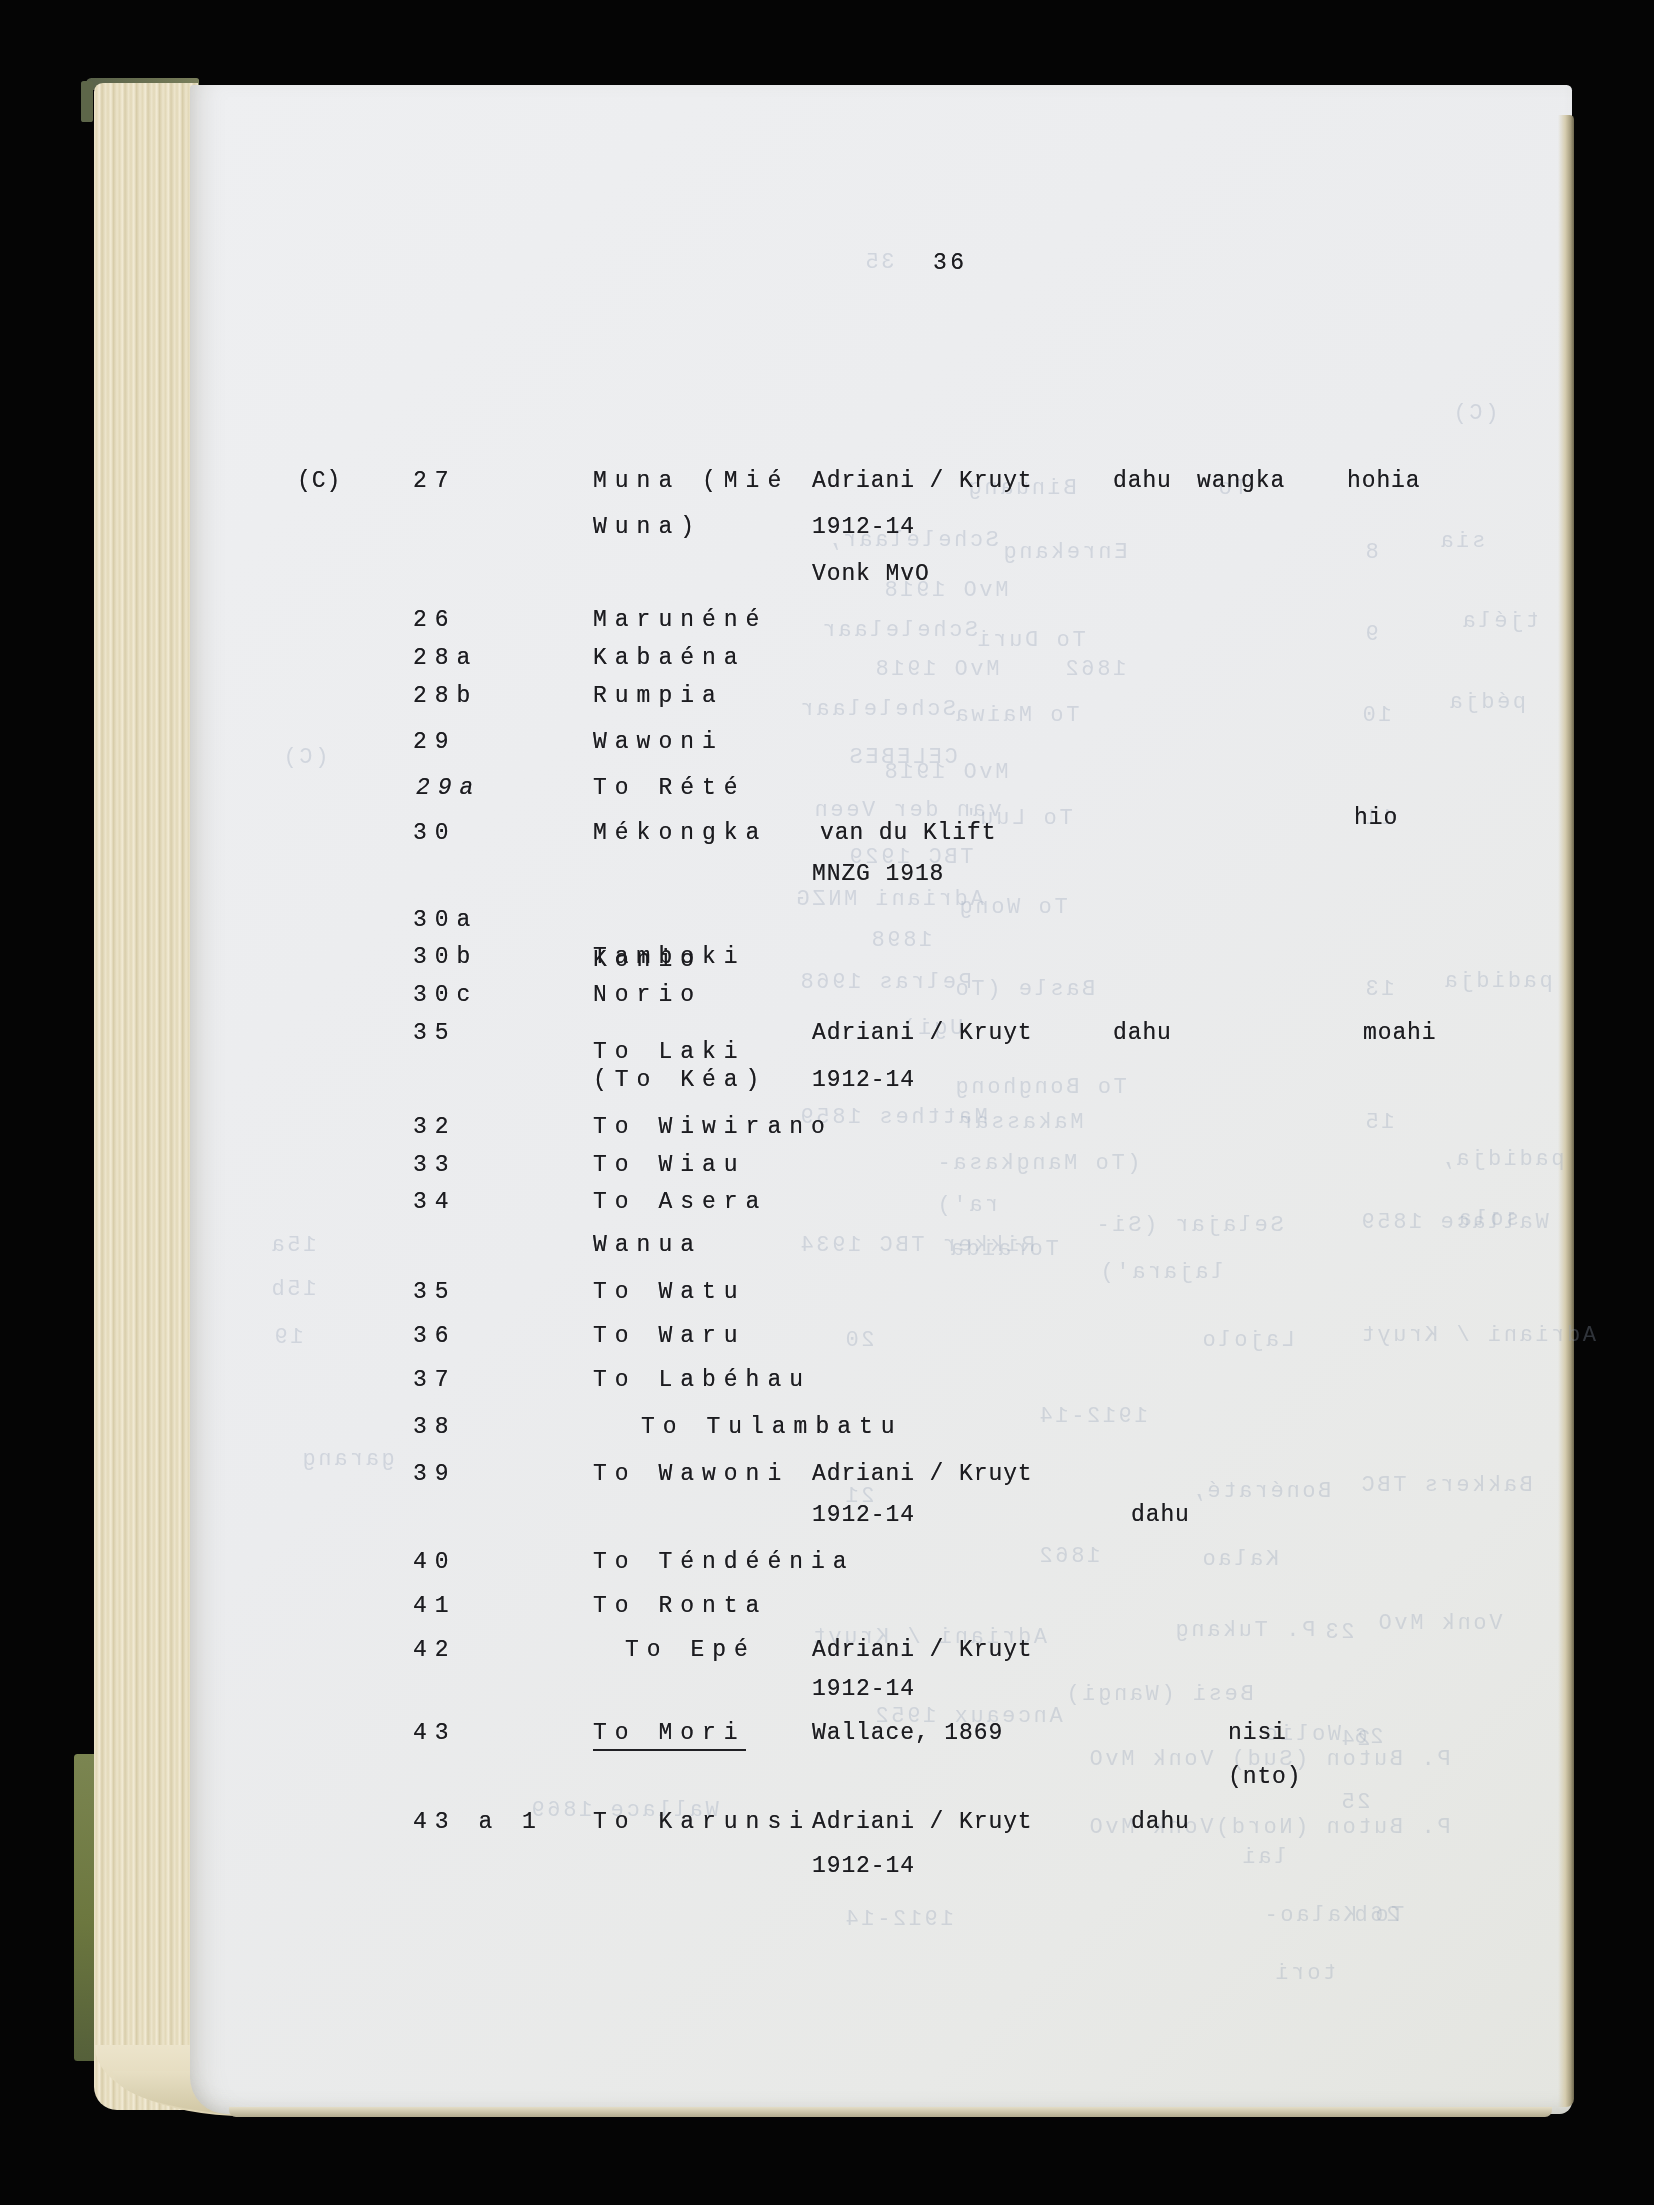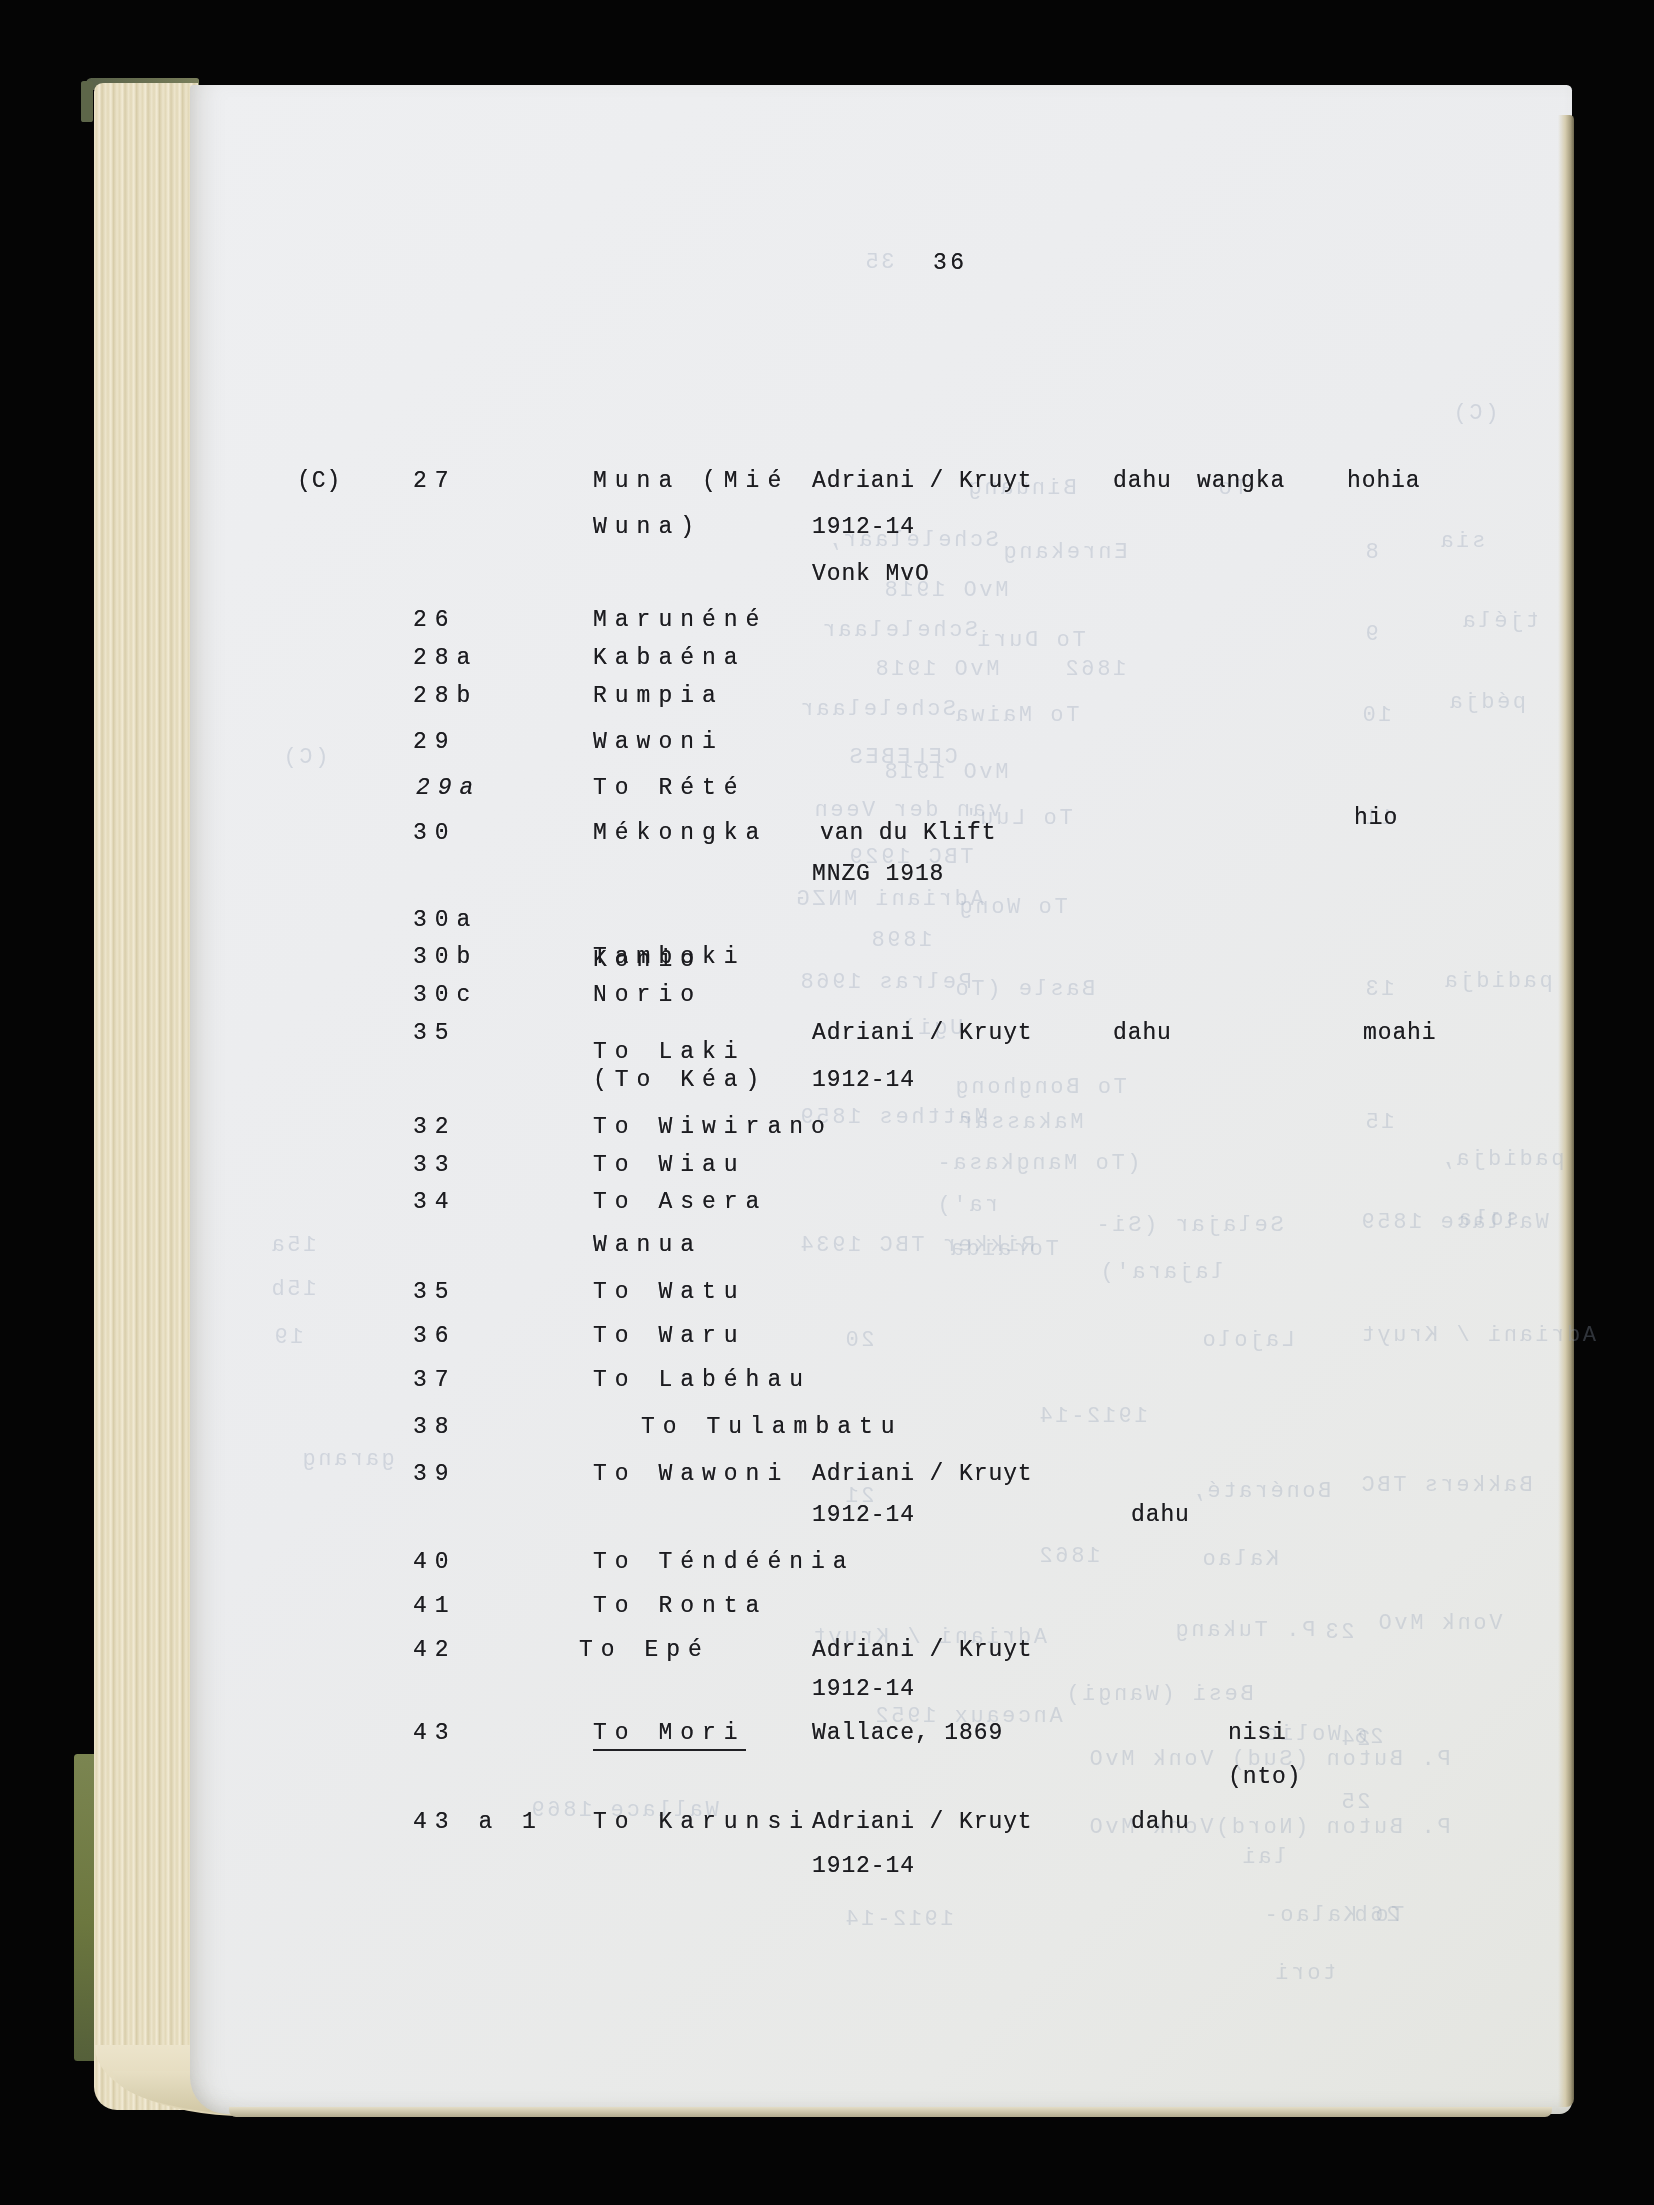--- a/index.html
+++ b/index.html
@@ -197,21 +197,21 @@
       <div class="txt wide" style="left: 413px; top: 1461px;">39</div>
       <div class="txt wide" style="left: 593px; top: 1461px;">To Wawoni</div>
       <div class="txt norm" style="left: 812px; top: 1461px;">Adriani / Kruyt</div>
       <div class="txt norm" style="left: 812px; top: 1502px;">1912-14</div>
       <div class="txt norm" style="left: 1131px; top: 1502px;">dahu</div>
       <div class="txt wide" style="left: 413px; top: 1549px;">40</div>
       <div class="txt wide" style="left: 593px; top: 1549px;">To Téndéénia</div>
       <div class="txt wide" style="left: 413px; top: 1593px;">41</div>
       <div class="txt wide" style="left: 593px; top: 1593px;">To Ronta</div>
       <div class="txt wide" style="left: 413px; top: 1637px;">42</div>
-      <div class="txt wide" style="left: 579px; top: 1637px;">To Epé</div>
+      <div class="txt wide" style="left: 625px; top: 1637px;">To Epé</div>
       <div class="txt norm" style="left: 812px; top: 1637px;">Adriani / Kruyt</div>
       <div class="txt norm" style="left: 812px; top: 1676px;">1912-14</div>
       <div class="txt wide" style="left: 413px; top: 1720px;">43</div>
       <div class="txt wide u" style="left: 593px; top: 1720px;">To Mori</div>
       <div class="txt norm" style="left: 812px; top: 1720px;">Wallace, 1869</div>
       <div class="txt norm" style="left: 1228px; top: 1720px;">nisi</div>
       <div class="txt norm" style="left: 1228px; top: 1764px;">(nto)</div>
       <div class="txt wide" style="left: 413px; top: 1809px;">43 a 1</div>
       <div class="txt wide" style="left: 593px; top: 1809px;">To Karunsi</div>
       <div class="txt norm" style="left: 812px; top: 1809px;">Adriani / Kruyt</div>

